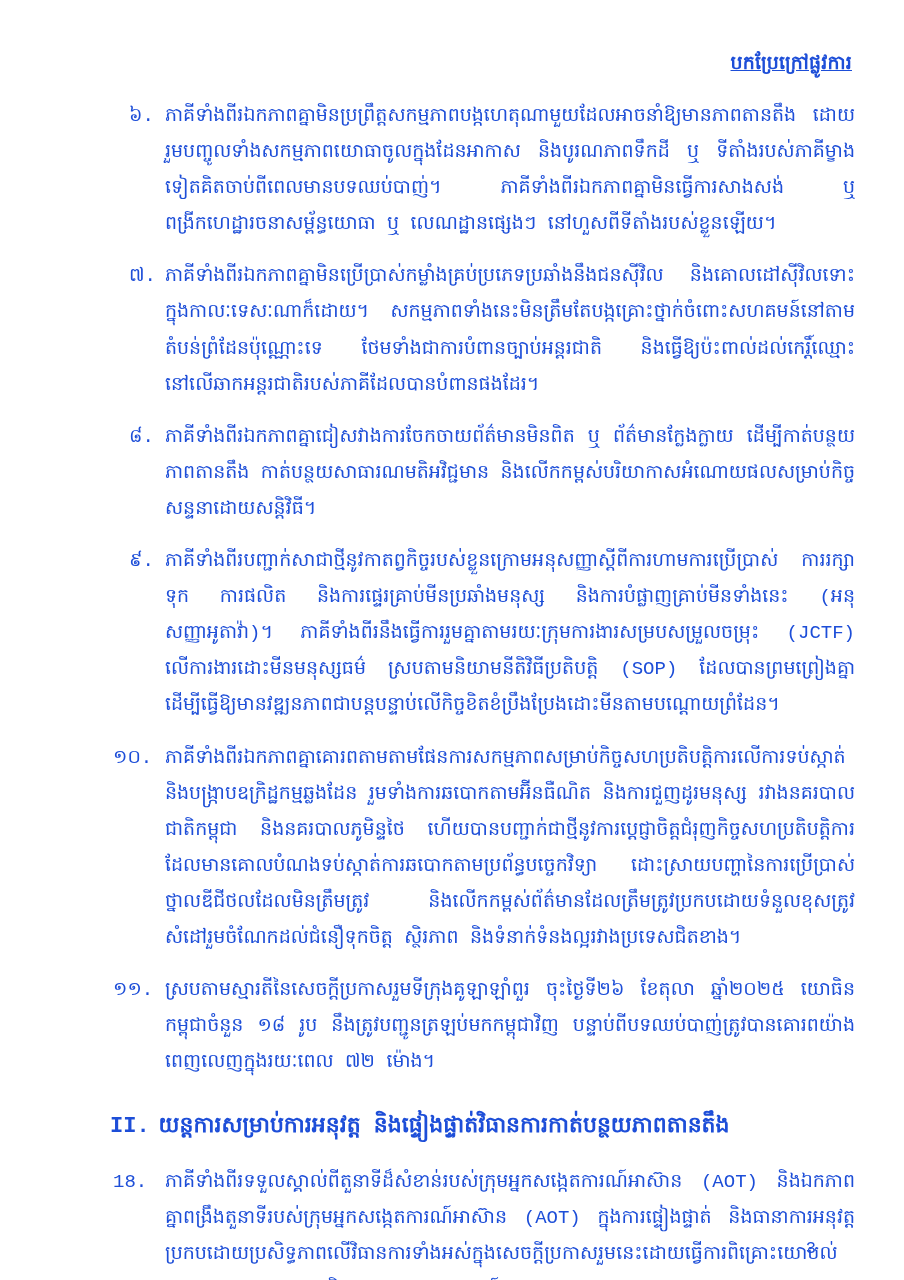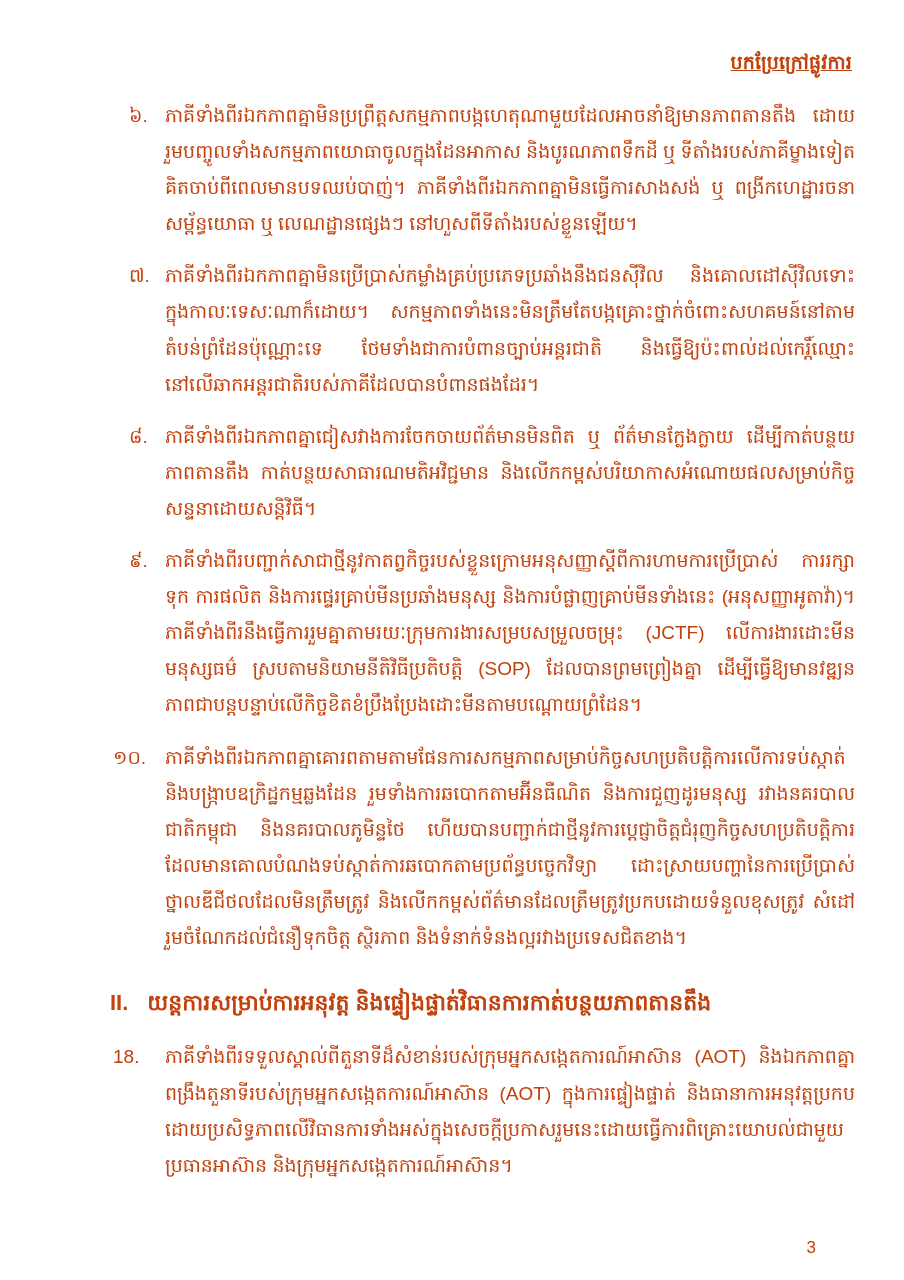--- a/index.html
+++ b/index.html
@@ -1,22 +1,22 @@
 <!DOCTYPE html>
 <html><head>
 <meta charset="utf-8">
 <style>
   html, body { margin: 0; padding: 0; background: #ffffff; }
   .page {
     position: relative;
     width: 904px;
     height: 1280px;
     background: #ffffff;
-    color: #c2410c;
-    font-family: Liberation Sans, sans-serif;
+    color: #1d4ed8;
+    font-family: Liberation Mono, monospace;
     overflow: hidden;
   }
   .header-note {
     position: absolute;
     top: 50px;
     right: 52px;
     font-size: 19px;
     font-weight: bold;
     text-decoration: underline;
     letter-spacing: 0.2px;
@@ -45,21 +45,21 @@
     box-sizing: border-box;
     padding-left: 16px;
   }
   .section-heading {
     margin: 28px 0 18px -3px;
     font-size: 22px;
     font-weight: bold;
     line-height: 1.7;
     text-align: left;
   }
-  .section-heading .roman { margin-right: 19px; }
+  .section-heading .roman { margin-right: 9px; }
   .page-number {
     position: absolute;
     right: 88px;
     bottom: 22px;
     font-size: 17px;
   }
 </style>
 </head>
 <body>
 
@@ -82,20 +82,23 @@
     </p>
 
     <p class="item single">
       <span class="num">៩.</span><span>ភាគីទាំងពីរបញ្ជាក់សាជាថ្មីនូវកាតព្វកិច្ចរបស់ខ្លួនក្រោមអនុសញ្ញាស្តីពីការហាមការប្រើប្រាស់ ការរក្សាទុក ការផលិត និងការផ្ទេរគ្រាប់មីនប្រឆាំងមនុស្ស និងការបំផ្លាញគ្រាប់មីនទាំងនេះ (អនុសញ្ញាអូតាវ៉ា)។ ភាគីទាំងពីរនឹងធ្វើការរួមគ្នាតាមរយៈក្រុមការងារសម្របសម្រួលចម្រុះ (JCTF) លើការងារដោះមីនមនុស្សធម៌ ស្របតាមនិយាមនីតិវិធីប្រតិបត្តិ (SOP) ដែលបានព្រមព្រៀងគ្នា ដើម្បីធ្វើឱ្យមានវឌ្ឍនភាពជាបន្តបន្ទាប់លើកិច្ចខិតខំប្រឹងប្រែងដោះមីនតាមបណ្ដោយព្រំដែន។</span>
     </p>
 
     <p class="item">
       <span class="num">១០.</span><span>ភាគីទាំងពីរឯកភាពគ្នាគោរពតាមតាមផែនការសកម្មភាពសម្រាប់កិច្ចសហប្រតិបត្តិការលើការទប់ស្កាត់ និងបង្ក្រាបឧក្រិដ្ឋកម្មឆ្លងដែន រួមទាំងការឆបោកតាមអ៊ីនធឺណិត និងការជួញដូរមនុស្ស រវាងនគរបាលជាតិកម្ពុជា និងនគរបាលភូមិន្ទថៃ ហើយបានបញ្ជាក់ជាថ្មីនូវការប្ដេជ្ញាចិត្តជំរុញកិច្ចសហប្រតិបត្តិការ ដែលមានគោលបំណងទប់ស្កាត់ការឆបោកតាមប្រព័ន្ធបច្ចេកវិទ្យា ដោះស្រាយបញ្ហានៃការប្រើប្រាស់ថ្នាលឌីជីថលដែលមិនត្រឹមត្រូវ និងលើកកម្ពស់ព័ត៌មានដែលត្រឹមត្រូវប្រកបដោយទំនួលខុសត្រូវ សំដៅរួមចំណែកដល់ជំនឿទុកចិត្ត ស្ថិរភាព និងទំនាក់ទំនងល្អរវាងប្រទេសជិតខាង។</span>
     </p>
 
+    <p class="item">
+      <span class="num">១១.</span><span>ស្របតាមស្មារតីនៃសេចក្តីប្រកាសរួមទីក្រុងគូឡាឡាំពួរ ចុះថ្ងៃទី២៦ ខែតុលា ឆ្នាំ២០២៥ យោធិនកម្ពុជាចំនួន ១៨ រូប នឹងត្រូវបញ្ជូនត្រឡប់មកកម្ពុជាវិញ បន្ទាប់ពីបទឈប់បាញ់ត្រូវបានគោរពយ៉ាងពេញលេញក្នុងរយៈពេល ៧២ ម៉ោង។</span>
+    </p>
 
     <p class="section-heading">
       <span class="roman">II.</span><span>យន្តការសម្រាប់ការអនុវត្ត និងផ្ទៀងផ្ទាត់វិធានការកាត់បន្ថយភាពតានតឹង</span>
     </p>
 
     <p class="item">
       <span class="num">18.</span><span>ភាគីទាំងពីរទទួលស្គាល់ពីតួនាទីដ៏សំខាន់របស់ក្រុមអ្នកសង្កេតការណ៍អាស៊ាន (AOT) និងឯកភាពគ្នាពង្រឹងតួនាទីរបស់ក្រុមអ្នកសង្កេតការណ៍អាស៊ាន (AOT) ក្នុងការផ្ទៀងផ្ទាត់ និងធានាការអនុវត្តប្រកបដោយប្រសិទ្ធភាពលើវិធានការទាំងអស់ក្នុងសេចក្តីប្រកាសរួមនេះដោយធ្វើការពិគ្រោះយោបល់ជាមួយប្រធានអាស៊ាន និងក្រុមអ្នកសង្កេតការណ៍អាស៊ាន។</span>
     </p>
 
   </div>

